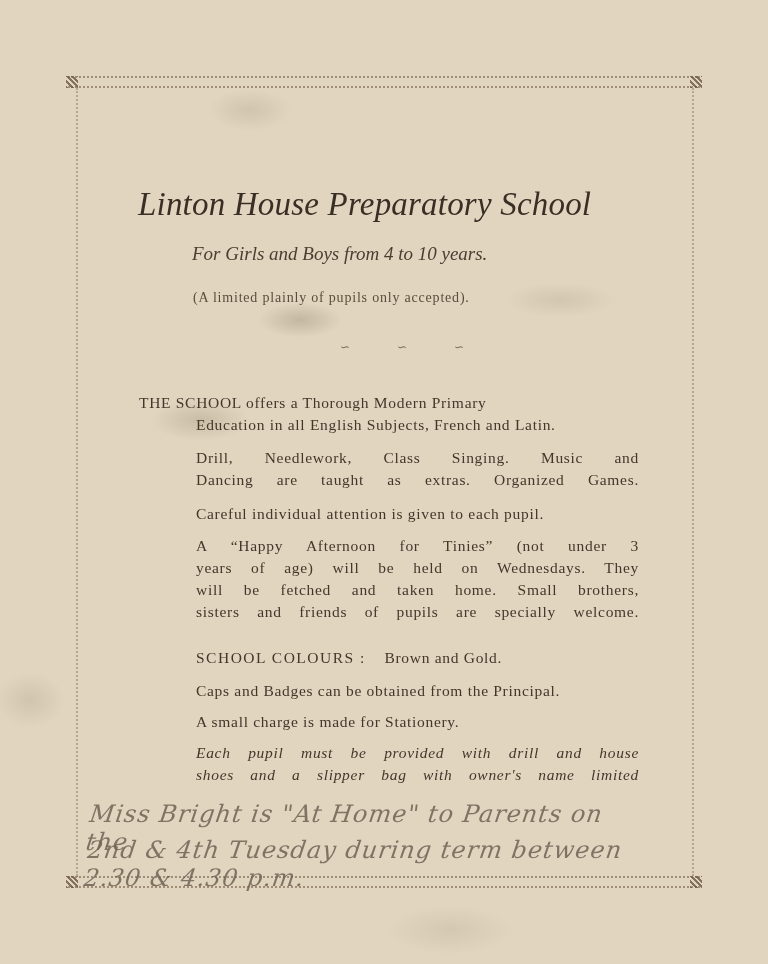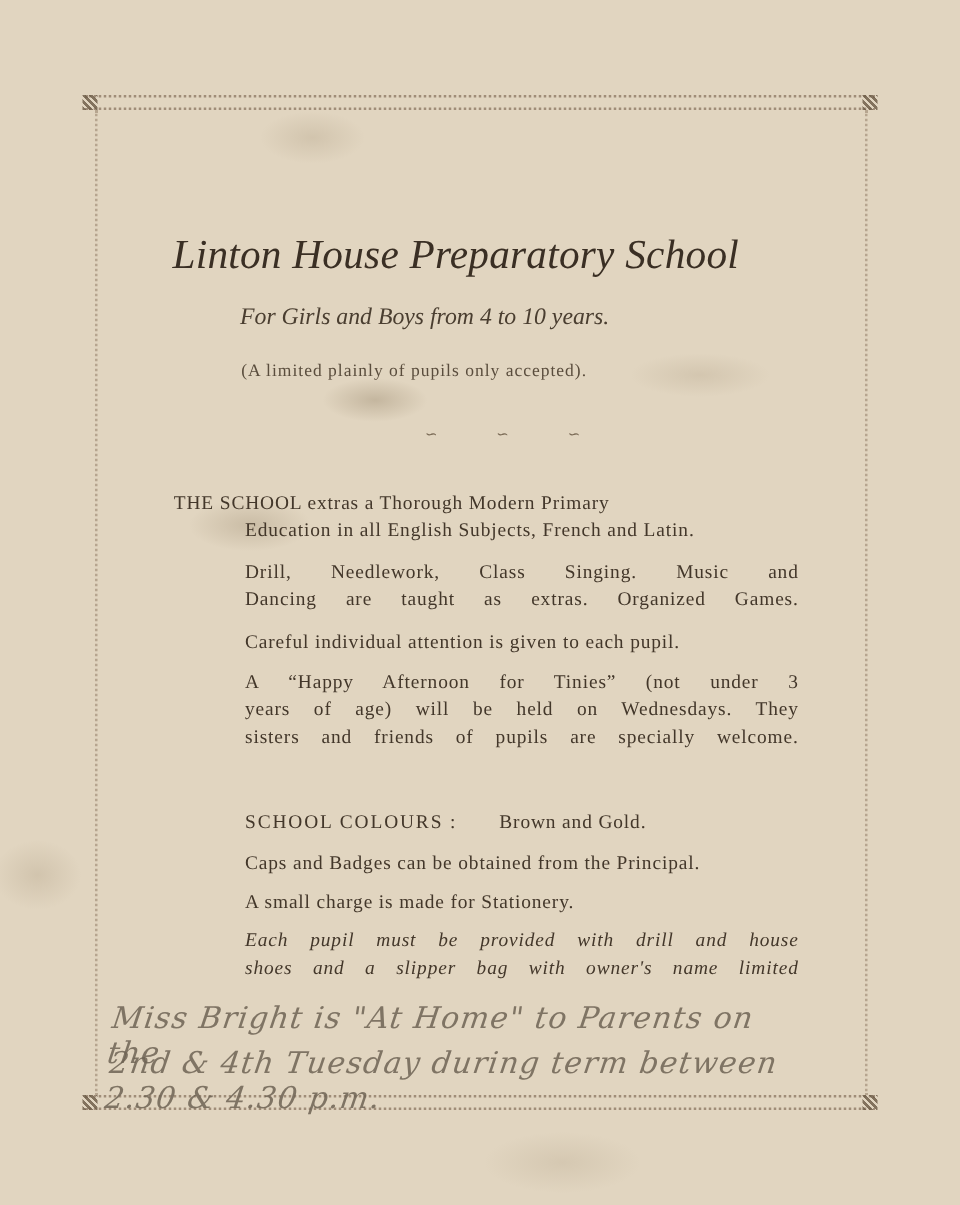--- a/index.html
+++ b/index.html
@@ -67,21 +67,21 @@
     line-height: 22px;
   }
   .p1a { left: 139px; top: 392px; width: 500px; text-align: justify; }
   .p1b { left: 196px; top: 414px; width: 443px; }
   .p2 { left: 196px; top: 447px; width: 443px; text-align: justify; text-align-last: justify; }
   .p2b { left: 196px; top: 469px; width: 443px; text-align: justify; text-align-last: justify; }
   .p3 { left: 196px; top: 503px; width: 443px; }
   .p4 { left: 196px; top: 535px; width: 443px; }
   .p4 .line { display: block; text-align: justify; text-align-last: justify; }
   .colours { left: 196px; top: 647px; width: 443px; }
-  .colours .label { letter-spacing: 1.5px; margin-right: 29px; }
+  .colours .label { letter-spacing: 1.5px; margin-right: 14px; }
   .p5 { left: 196px; top: 680px; width: 443px; }
   .p6 { left: 196px; top: 711px; width: 443px; }
   .p7 { left: 196px; top: 742px; width: 443px; font-style: italic; }
   .p7 .line { display: block; text-align: justify; text-align-last: justify; }
   .p7 .last { text-align-last: left; }
 
   .handwriting {
     position: absolute; font-style: italic; font-family: "DejaVu Serif", serif;
     color: #6f6455; font-size: 24px; letter-spacing: 1px; transform: skewX(-8deg);
     opacity: 0.85;
@@ -100,31 +100,32 @@
   <div class="corner tl"></div>
   <div class="corner tr"></div>
   <div class="corner bl"></div>
   <div class="corner br"></div>
 
   <div class="title">Linton House Preparatory School</div>
   <div class="subtitle">For Girls and Boys from 4 to 10 years.</div>
   <div class="note">(A limited plainly of pupils only accepted).</div>
   <div class="ornament">∽ ∽ ∽</div>
 
-  <div class="body-text p1a">THE SCHOOL extras a Thorough Modern Primary</div>
+  <div class="body-text p1a">THE SCHOOL offers a Thorough Modern Primary</div>
   <div class="body-text p1b">Education in all English Subjects, French and Latin.</div>
 
   <div class="body-text p2">Drill, Needlework, Class Singing.  Music and</div>
   <div class="body-text p2b">Dancing are taught as extras.  Organized Games.</div>
 
   <div class="body-text p3">Careful individual attention is given to each pupil.</div>
 
   <div class="body-text p4">
     <span class="line">A “Happy Afternoon for Tinies” (not under 3</span>
     <span class="line">years of age) will be held on Wednesdays.  They</span>
+    <span class="line">will be fetched and taken home.  Small brothers,</span>
     <span class="line">sisters and friends of pupils are specially welcome.</span>
   </div>
 
   <div class="body-text colours">
     <span class="label">SCHOOL COLOURS :</span>
     <span>Brown and Gold.</span>
   </div>
 
   <div class="body-text p5">Caps and Badges can be obtained from the Principal.</div>
   <div class="body-text p6">A small charge is made for Stationery.</div>

